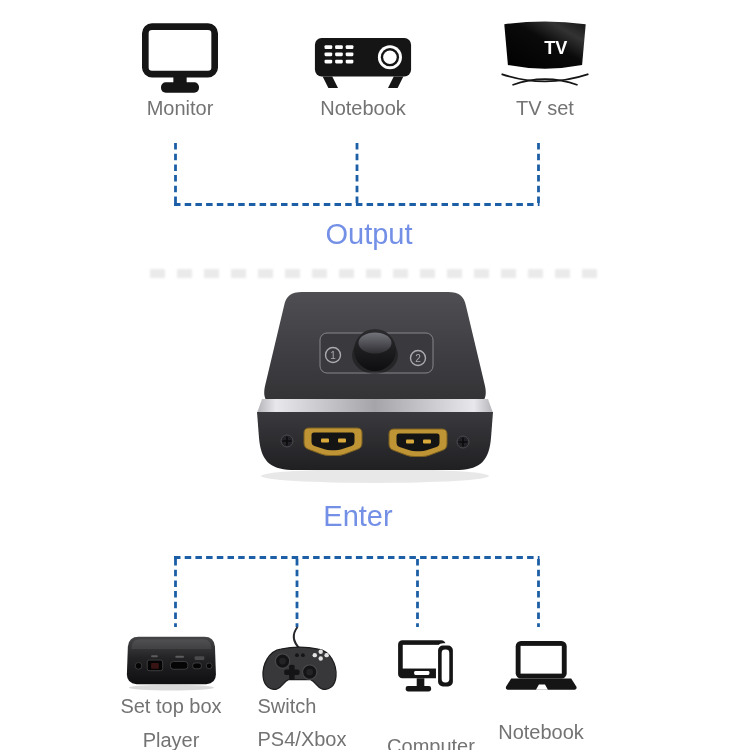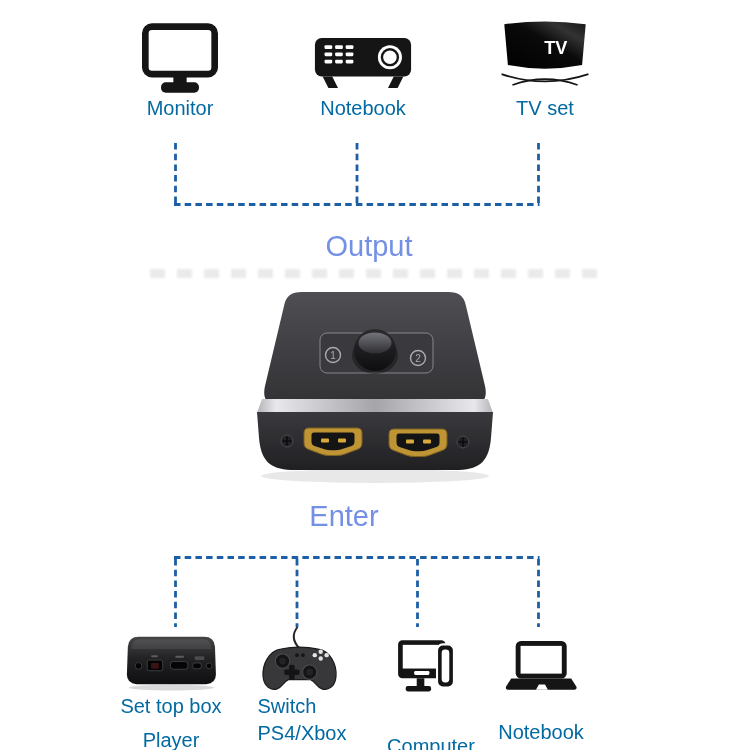--- a/index.html
+++ b/index.html
@@ -11,29 +11,29 @@
   .stage{position:absolute;left:0;top:0;width:750px;height:750px;}
   svg{display:block;}
   .connectors{position:absolute;left:0;top:0;width:750px;height:750px;pointer-events:none;}
   .device{position:absolute;display:flex;flex-direction:column;align-items:center;}
   .device.top-row{top:18px;}
   .device.bottom-row{top:630px;}
   .icon-box{display:flex;align-items:flex-end;justify-content:center;}
   .top-row .icon-box{height:76px;}
   .bottom-row .icon-box{height:62px;}
   .dev-label{
-    font-size:20px;line-height:23px;color:#0369a1;
+    font-size:20px;line-height:23px;color:#737373;
     text-align:center;margin-top:3px;white-space:nowrap;
   }
   .section-title{
     position:absolute;transform:translateX(-50%);
     font-size:29px;color:#7390e6;white-space:nowrap;
   }
-  #title-output{left:369px;top:218px;margin-top:12px;}
-  #title-enter{left:344px;top:500px;}
+  #title-output{left:369px;top:218px;}
+  #title-enter{left:358px;top:500px;}
   #dev-monitor{left:180px;transform:translateX(-50%);}
   #dev-projector{left:363px;transform:translateX(-50%);}
   #dev-tv{left:545px;transform:translateX(-50%);}
   #dev-stb{left:171px;transform:translateX(-50%);}
   #dev-switch{left:300px;transform:translateX(-50%);}
   #dev-switch .dev-label{text-align:center;align-self:flex-start;margin-left:4px;}
   #dev-computer{left:431px;transform:translateX(-50%);gap:40px;}
   #dev-notebook{left:541px;transform:translateX(-50%);gap:26px;}
   #product{position:absolute;left:235px;top:262px;}
   .watermark{
@@ -222,21 +222,21 @@
           <circle cx="64" cy="15" r="2.6"></circle>
             <circle cx="71" cy="11" r="2.6"></circle>
           <circle cx="71" cy="19" r="2.6"></circle>
             <circle cx="78" cy="15" r="2.6"></circle>
         </g>
         <circle cx="43" cy="15" r="2.2" fill="#151517"></circle>
         <circle cx="50" cy="15" r="2.2" fill="#151517"></circle>
       </svg>
     </div>
     <div class="dev-label">Switch</div>
-    <div class="dev-label" style="margin-top:4px;">PS4/Xbox</div>
+    <div class="dev-label" style="margin-top:10px;">PS4/Xbox</div>
   </div>
 
   <div class="device bottom-row" id="dev-computer">
     <div class="icon-box">
       <svg width="66" height="52" viewBox="0 0 78 61">
         <rect x="0" y="0" width="56" height="45" rx="5" fill="#151515"></rect>
         <rect x="5.5" y="5.5" width="45" height="28" fill="#ffffff"></rect>
         <rect x="19" y="36.5" width="18" height="4.5" rx="1.5" fill="#ffffff"></rect>
         <rect x="22" y="45" width="9" height="10" fill="#151515"></rect>
         <rect x="9" y="54" width="30" height="6.5" rx="2.5" fill="#151515"></rect>

